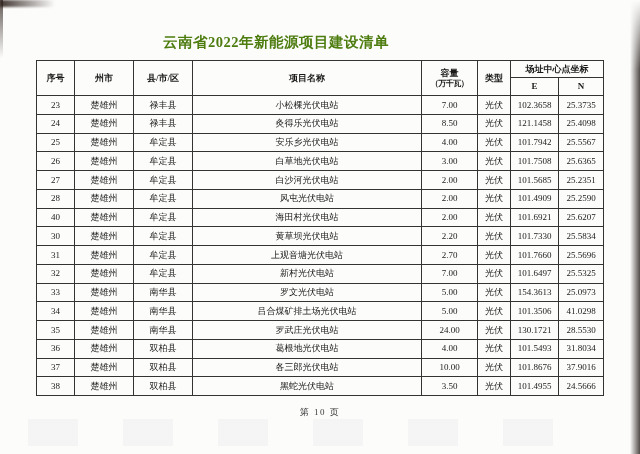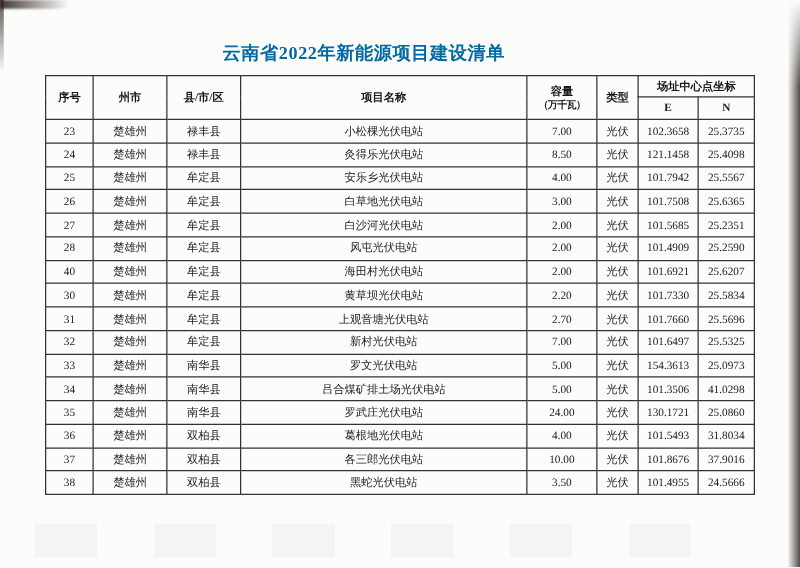--- a/index.html
+++ b/index.html
@@ -14,27 +14,27 @@
     position: relative;
   }
   .page {
     position: relative;
     width: 640px;
     height: 454px;
   }
   .title {
     position: absolute;
     top: 33px;
-    left: 15px;
+    left: 0;
     width: 552px;
     text-align: center;
     font-size: 14.5px;
     font-weight: bold;
     letter-spacing: 0.5px;
-    color: #0369a1;
+    color: #4d7c0f;
   }
   table.listing {
     position: absolute;
     left: 36px;
     top: 60px;
     width: 567px;
     border-collapse: collapse;
     table-layout: fixed;
   }
   table.listing th, table.listing td {
@@ -251,21 +251,21 @@
           <td>41.0298</td>
         </tr>
         <tr>
           <td>35</td>
           <td>楚雄州</td>
           <td>南华县</td>
           <td>罗武庄光伏电站</td>
           <td>24.00</td>
           <td>光伏</td>
           <td>130.1721</td>
-          <td>25.0860</td>
+          <td>28.5530</td>
         </tr>
         <tr>
           <td>36</td>
           <td>楚雄州</td>
           <td>双柏县</td>
           <td>葛根地光伏电站</td>
           <td>4.00</td>
           <td>光伏</td>
           <td>101.5493</td>
           <td>31.8034</td>
@@ -286,19 +286,20 @@
           <td>双柏县</td>
           <td>黑蛇光伏电站</td>
           <td>3.50</td>
           <td>光伏</td>
           <td>101.4955</td>
           <td>24.5666</td>
         </tr>
       </tbody>
   </table>
 
+  <div class="footer">第 10 页</div>
 
   <div class="ghost-bleed"></div>
   <div class="edge-top-left"></div>
   <div class="edge-left"></div>
   <div class="edge-right"></div>
 
 </div>
 
 </body></html>

